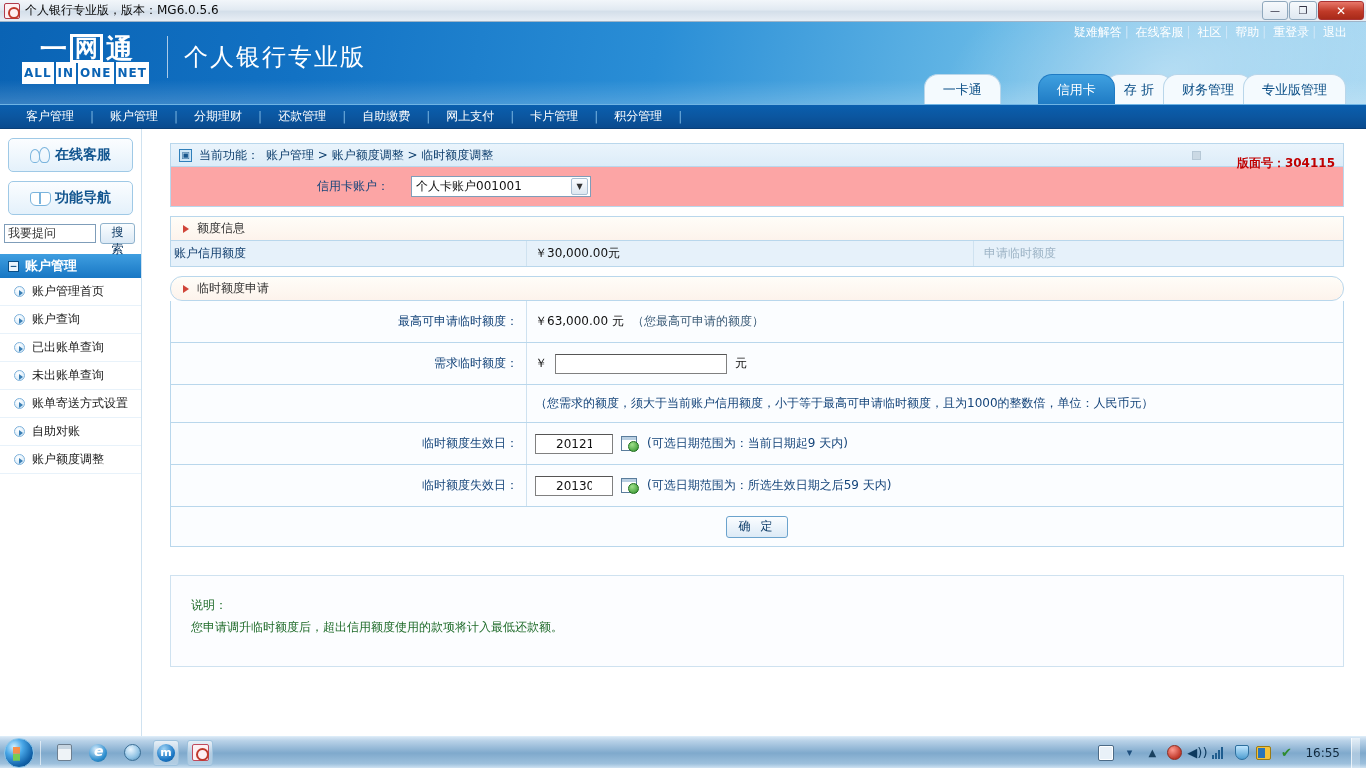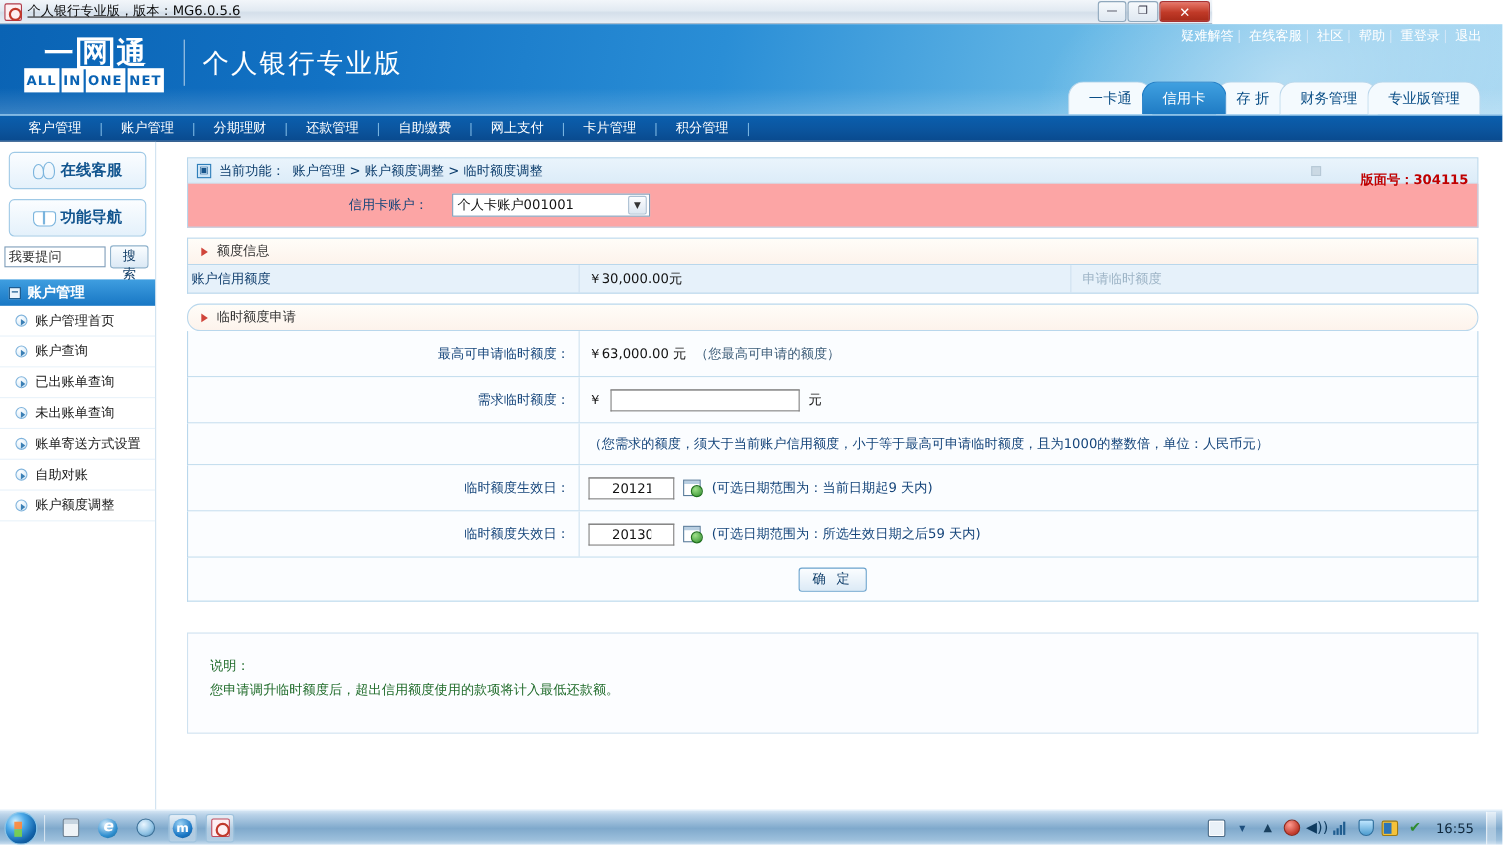--- a/index.html
+++ b/index.html
@@ -6,24 +6,24 @@
   html, body { margin:0; padding:0; }
   body {
     width:1366px; height:768px; overflow:hidden;
     font-family:"DejaVu Sans","Liberation Sans",sans-serif;
     font-size:12px; color:#222; background:#fff;
     position:relative;
   }
 
   
   .titlebar {
-    position:absolute; left:0; top:0; width:1102px; height:22px;
+    position:absolute; left:0; top:0; width:1366px; height:22px;
     background:linear-gradient(to bottom,#f2f6fa 0%,#e2eaf2 45%,#d4dfea 55%,#e8eef5 100%);
     border-bottom:1px solid #9fb4c8;
-    display:flex; align-items:center;text-decoration:underline;
+    display:flex; align-items:center;
   }
   .tb-icon {
     width:16px; height:16px; margin-left:4px; margin-right:5px;
     border:1px solid #b03a4a; background:#fdf0f2; border-radius:2px;
     position:relative; flex:0 0 auto;
   }
   .tb-icon:after {
     content:""; position:absolute; left:3px; top:3px; width:8px; height:8px;
     border:2px solid #c0392b; border-radius:50%;
   }
@@ -86,21 +86,21 @@
   
   .tabs { position:absolute; right:30px; bottom:0; z-index:5; display:flex; align-items:flex-end; height:32px; }
   .tab {
     height:30px; padding:0 18px; margin-right:-10px;
     display:flex; align-items:center; justify-content:center;
     font-size:13px; color:#0a4e86; white-space:nowrap;
     background:#f4fafe; border:1px solid #b9d6ea; border-bottom:none;
     border-radius:14px 14px 0 0;
     transform:skewX(0deg);
   }
-  .tab.active { background:linear-gradient(to bottom,#3fa0e0,#1f7bc4); color:#fff; border-color:#1f7bc4; z-index:2; }
+  .tab.active { background:linear-gradient(to bottom,#3fa0e0,#1f7bc4); color:#fff; border-color:#1f7bc4; z-index:2;margin-left:47px; }
 
   
   .navbar {
     position:absolute; left:0; top:104px; width:1366px; height:25px;
     background:linear-gradient(to bottom,#0a5fae,#0b56a0 50%,#094a8e);
     border-top:1px solid #6fb4e4; border-bottom:1px solid #0a3f78;
     display:flex; align-items:center; padding-left:10px;
     font-size:12px; color:#fff;
   }
   .navbar a { color:#fff; text-decoration:none; padding:0 16px; white-space:nowrap; }

